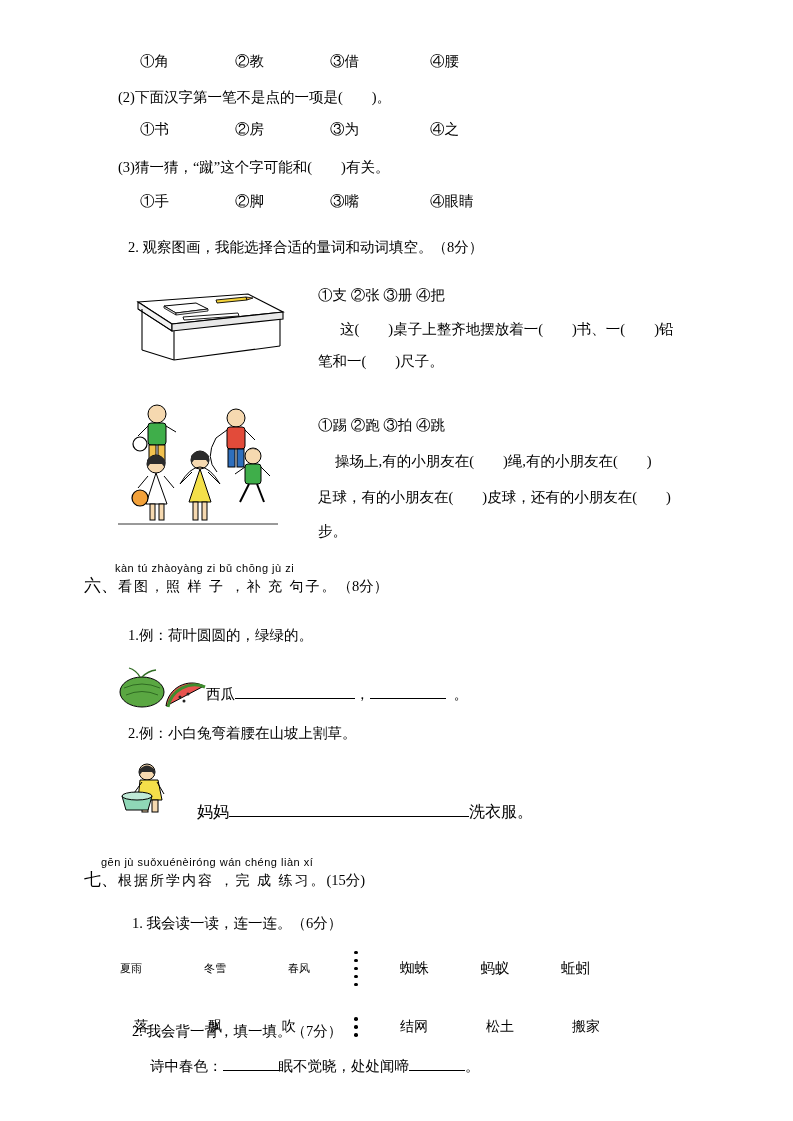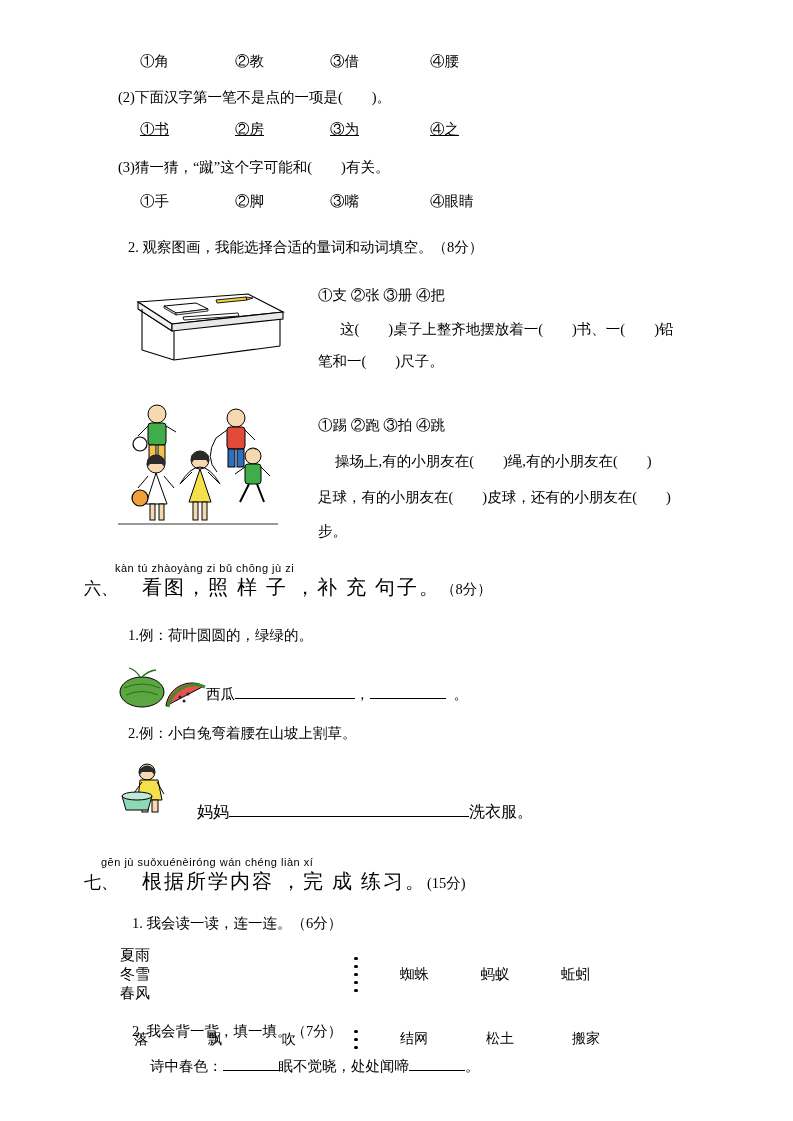--- a/index.html
+++ b/index.html
@@ -59,23 +59,22 @@
     left: 112px; top: 760px;
     width: 95px; height: 55px;
   }
 
   .pinyin {
     font-family: "Liberation Sans", sans-serif;
     font-size: 11px;
     letter-spacing: 0.5px;
   }
   .big-head {
-    font-size: 20px;
+    font-size: 14px;
     letter-spacing: 2px;
-    margin-left: 24px;
   }
   .sec-num {
     font-size: 17px;
   }
   .blank-u {
     display: inline-block;
     border-bottom: 1px solid #000;
     height: 14px;
   }
   .dotline {
@@ -95,21 +94,21 @@
 
   <div class="row-opts" style="position:absolute; left:0; top:52px;">
     <span class="w1">①角</span>
     <span class="w1">②教</span>
     <span class="w3">③借</span>
     <span>④腰</span>
   </div>
 
   <div class="line indent-2" style="position:absolute; left:0; top:86px;">(2)下面汉字第一笔不是点的一项是(        )。</div>
 
-  <div class="row-opts" style="position:absolute; left:0; top:120px;text-decoration:underline;">
+  <div class="row-opts" style="position:absolute; left:0; top:120px;">
     <span class="w1">①书</span>
     <span class="w1">②房</span>
     <span class="w3">③为</span>
     <span>④之</span>
   </div>
 
   <div class="line indent-2" style="position:absolute; left:0; top:156px;">(3)猜一猜，“蹴”这个字可能和(        )有关。</div>
 
   <div class="row-opts" style="position:absolute; left:0; top:192px;">
     <span class="w1">①手</span>
@@ -276,21 +275,21 @@
       <span class="sec-num">七、</span>
       <span class="big-head">根据所学内容 ，完  成  练习。</span>
       <span style="font-size:14.5px;">(15分)</span>
     </div>
   </div>
 
   <div class="line" style="position:absolute; left:132px; top:912px;">1. 我会读一读，连一连。（6分）</div>
 
   <div style="position:absolute; left:120px; top:946px; width:560px;">
     <div style="display:flex; align-items:center;">
-      <div style="width:190px; display:flex; justify-content:space-between; font-size:15px;flex-direction:column;">
+      <div style="width:190px; display:flex; justify-content:space-between; font-size:11px;">
         <span>夏雨</span>
         <span>冬雪</span>
         <span>春风</span>
       </div>
       <div style="width:90px; display:flex; justify-content:center;">
         <div class="dotline">
           <div class="dot"></div>
             <div class="dot"></div>
             <div class="dot"></div>
             <div class="dot"></div>

